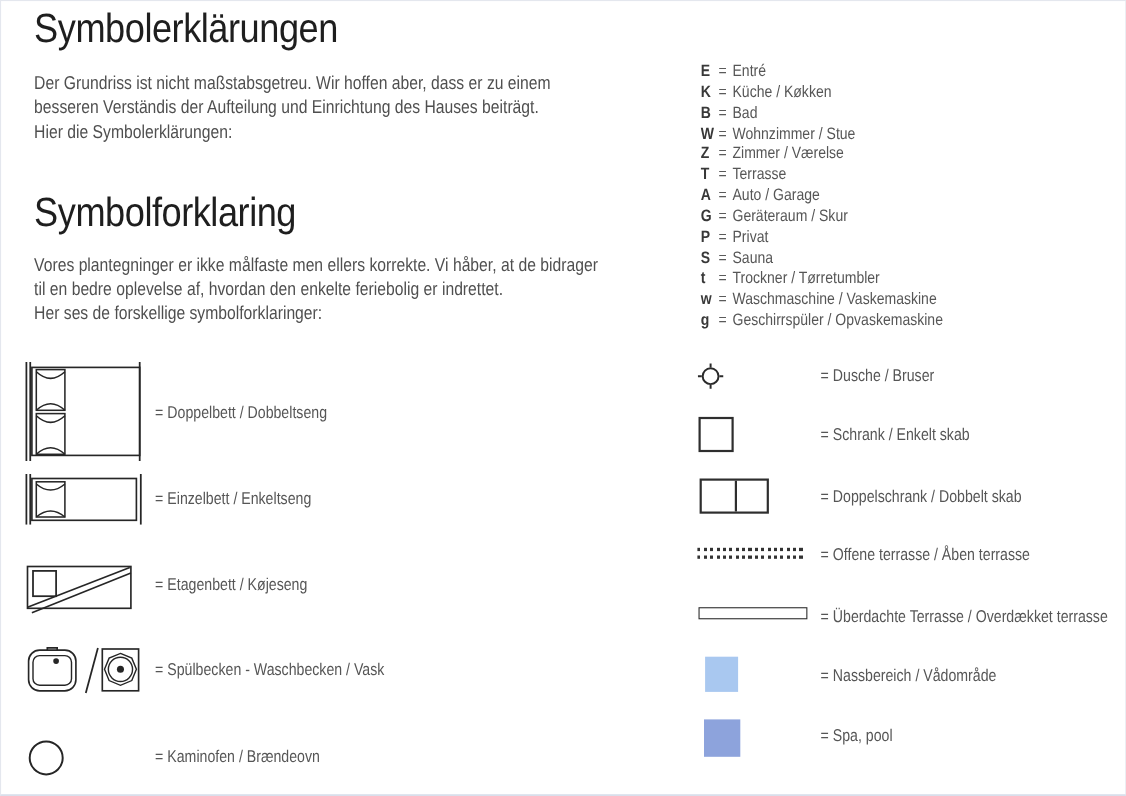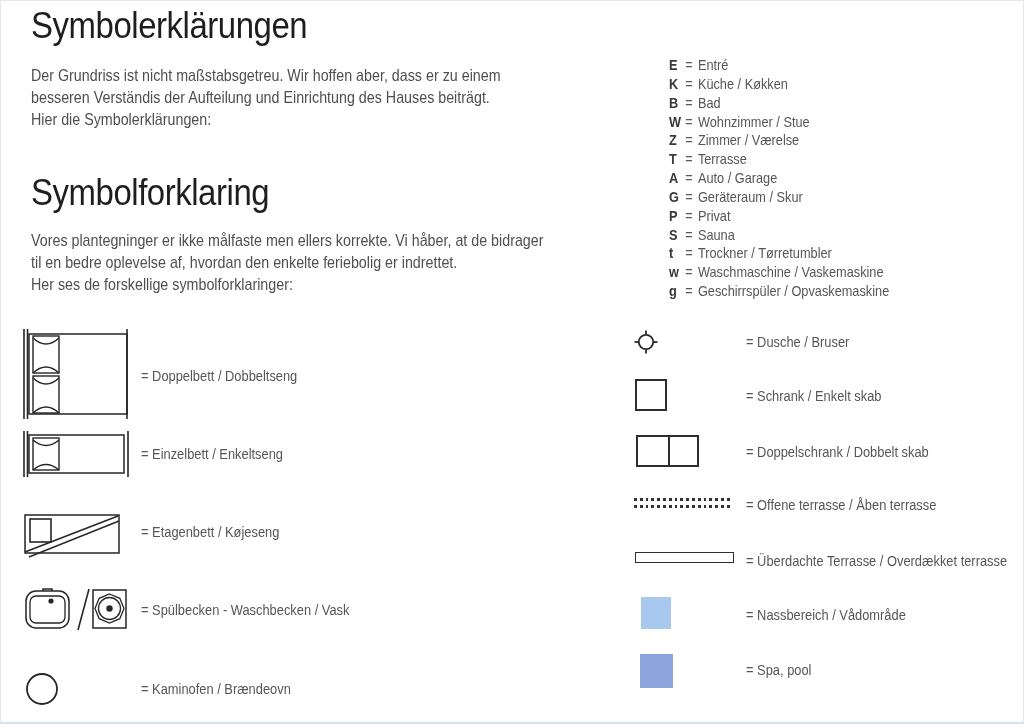--- a/index.html
+++ b/index.html
@@ -8,21 +8,21 @@
     font-family:"Liberation Sans","DejaVu Sans",sans-serif;
     box-sizing:border-box;border:1px solid #e4e7ee;border-bottom:2px solid #d9dfeb;
     overflow:hidden;color:#4f4f4f;
   }
   .h1{
     position:absolute;left:30px;font-size:37px;line-height:1;color:#1e1e1e;
     white-space:nowrap;transform:scaleX(0.89);transform-origin:0 0;letter-spacing:-0.5px;
   }
   .para{position:absolute;left:30px;transform:scaleX(0.84);transform-origin:0 0;}
   .para div{font-size:17px;line-height:22px;color:#4f4f4f;white-space:nowrap;letter-spacing:0;}
-  .abbr-list{position:absolute;left:668px;top:55px;}
+  .abbr-list{position:absolute;left:636px;top:55px;}
   .abbr-row{height:18.85px;line-height:18.85px;white-space:nowrap;transform:scaleX(0.85);transform-origin:0 0;font-size:15px;}
   .abbr-letter{display:inline-block;width:19px;font-weight:bold;color:#383838;}
   .abbr-eq{display:inline-block;width:15px;color:#5a5a5a;}
   .abbr-text{color:#565656;}
   .llabel,.rlabel{
     position:absolute;font-size:15.5px;line-height:18px;color:#565656;white-space:nowrap;
     transform:scaleX(0.83);transform-origin:0 0;
   }
   .llabel{left:140px;}
   .rlabel{left:745px;}

